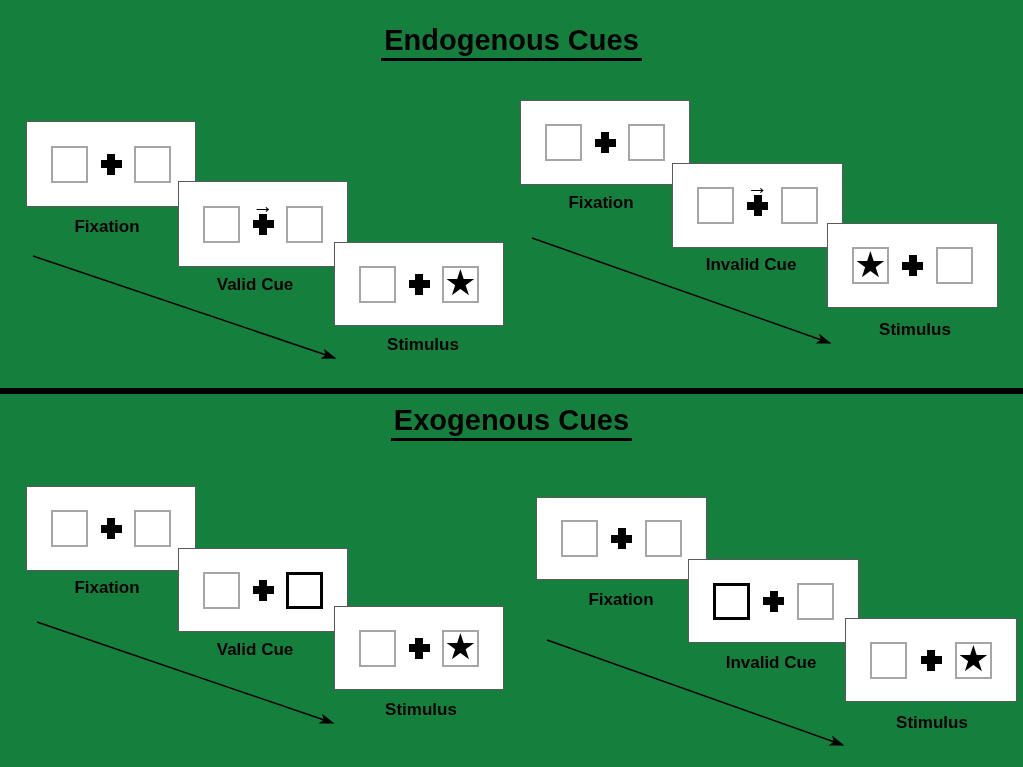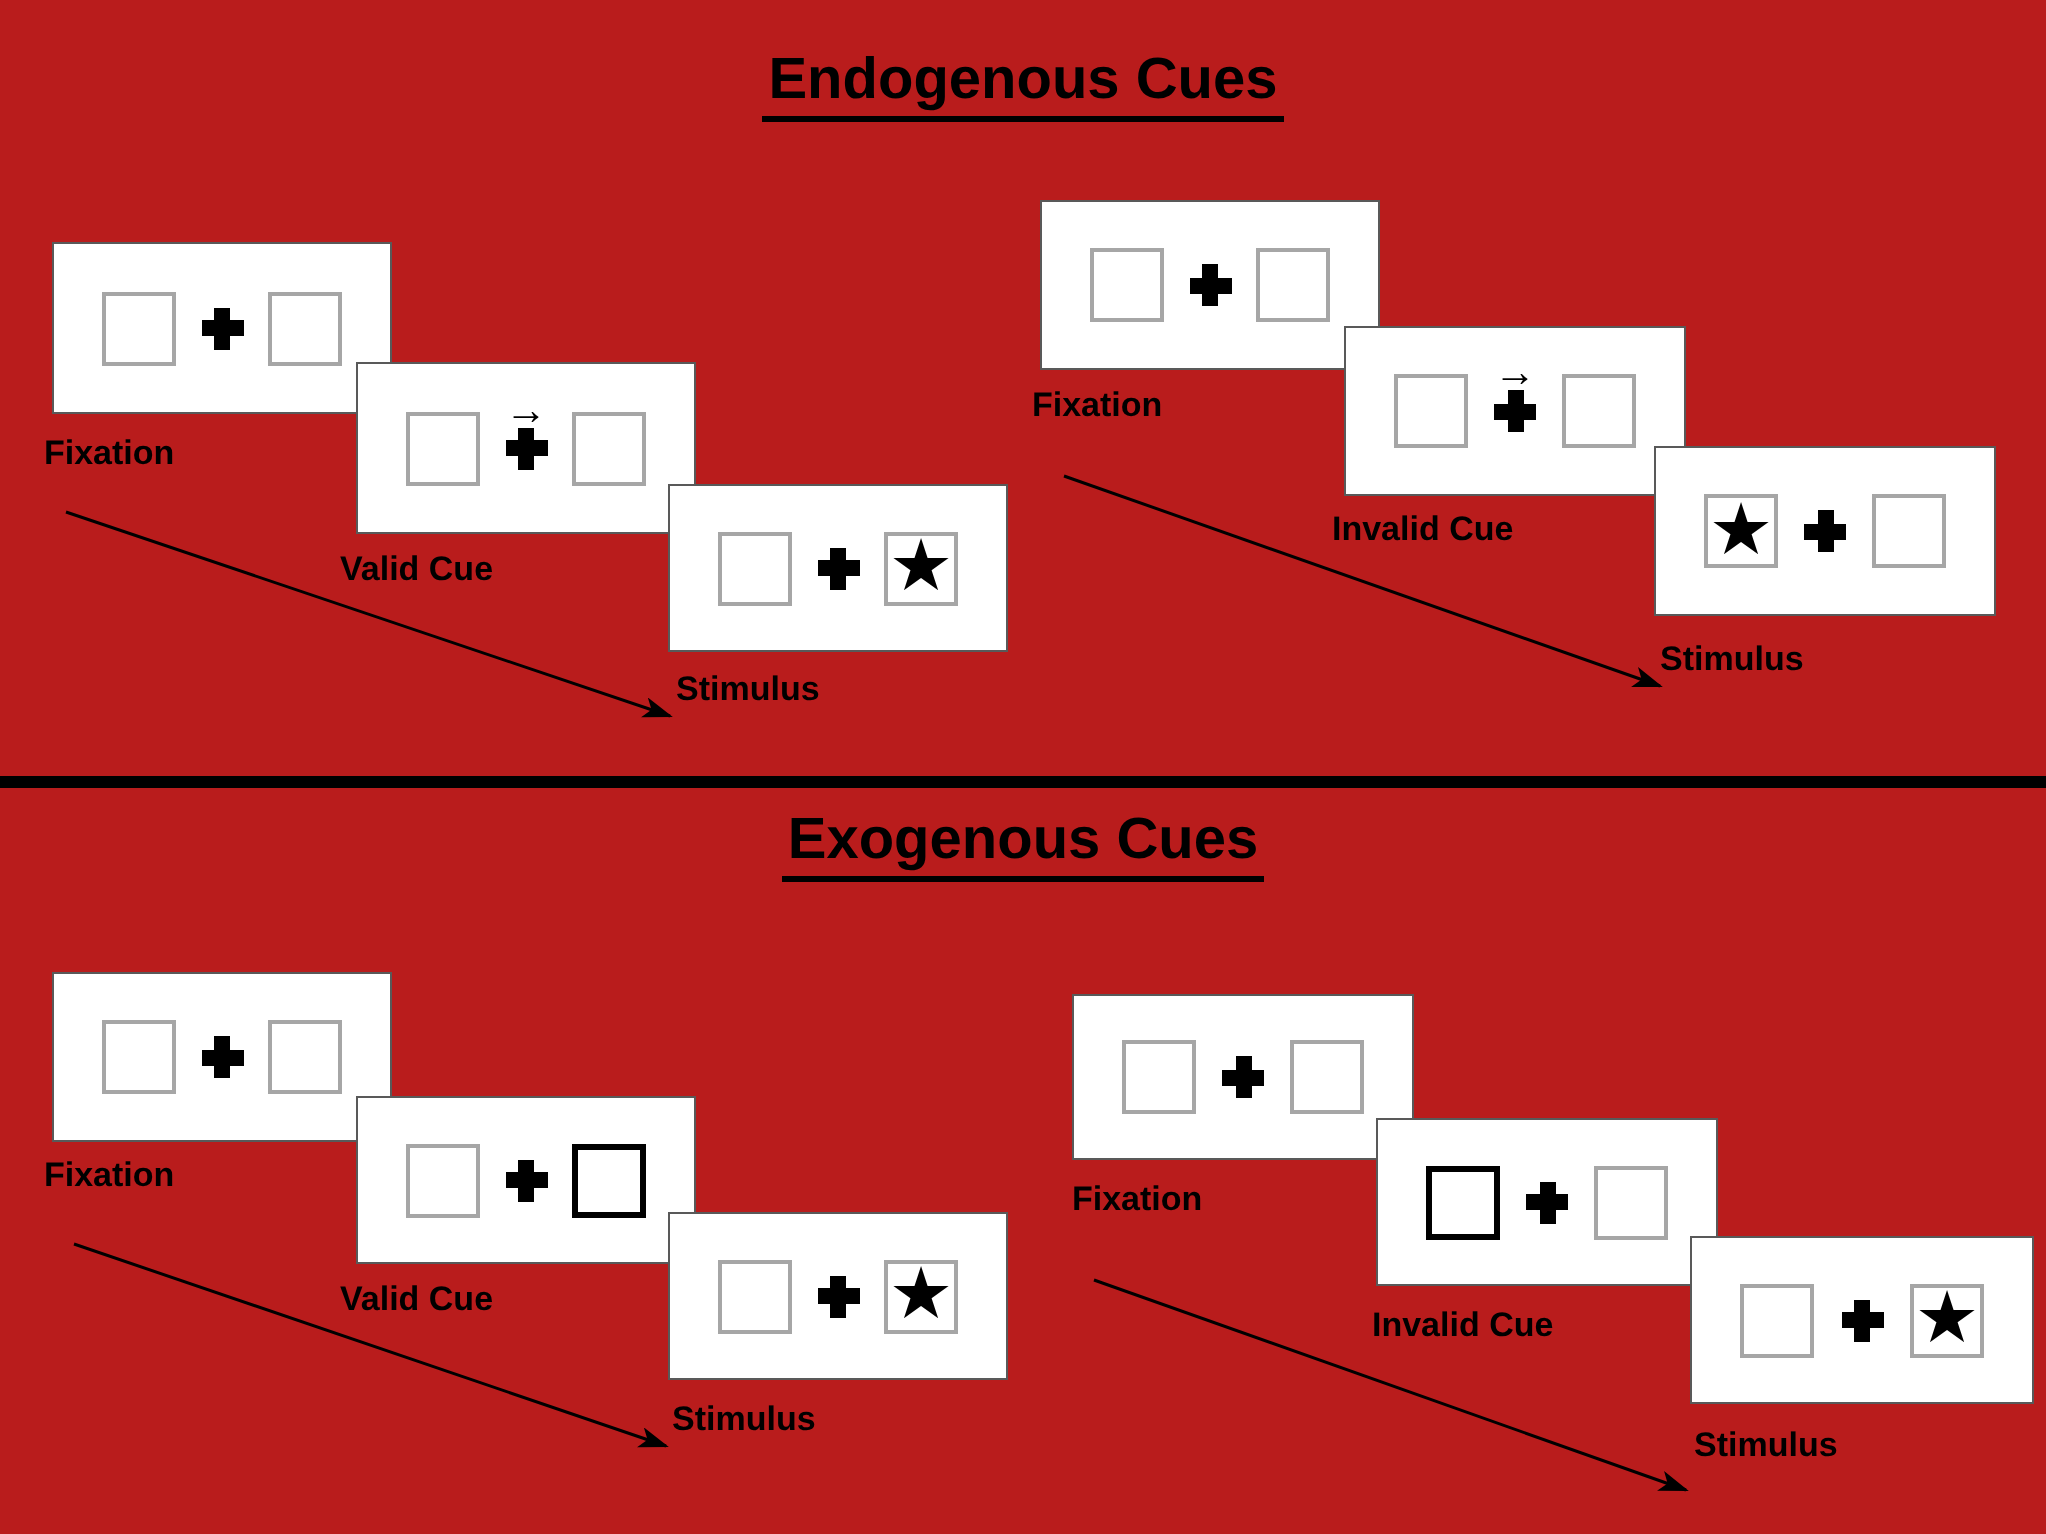--- a/index.html
+++ b/index.html
@@ -1,34 +1,34 @@
 <!DOCTYPE html>
 <html><head>
 <meta charset="utf-8">
 <style>
   html,body{margin:0;padding:0;background:#fff;}
-  #stage{position:relative;width:1023px;height:767px;background:#b91c1c;overflow:hidden;
+  #stage{position:relative;width:1023px;height:767px;background:#15803d;overflow:hidden;
          font-family:"Liberation Sans",sans-serif;color:#000;}
   .sec-title{position:absolute;left:0;width:100%;text-align:center;}
   .sec-title span{display:inline-block;font-size:29px;font-weight:bold;
                   border-bottom:3px solid #000;padding:0 3px 1px 3px;}
   .divider{position:absolute;left:0;top:388px;width:100%;height:6px;background:#000;}
   .panel{position:absolute;background:#fff;border:1.5px solid #595959;box-sizing:border-box;
          display:flex;align-items:center;justify-content:space-between;padding:0 24px;}
   .sqframe{width:37px;height:37px;box-sizing:border-box;border:2px solid #a6a6a6;background:#fff;
            display:flex;align-items:center;justify-content:center;}
   .sqframe.bold{border:3.5px solid #000;}
   .star{font-size:36px;line-height:1;transform:translateY(-1px);}
   .pluscol{position:relative;display:flex;align-items:center;justify-content:center;}
   .plus{display:block;width:21px;height:21px;position:relative;}
   .plus::before{content:"";position:absolute;left:0;top:6.5px;width:21px;height:8px;background:#000;}
   .plus::after{content:"";position:absolute;left:6.5px;top:0;width:8px;height:21px;background:#000;}
   .cue-arrow{position:absolute;top:-19px;left:50%;transform:translateX(-50%);
              font-size:21px;line-height:1;white-space:nowrap;}
-  .plabel{position:absolute;width:170px;text-align:left;font-size:17px;font-weight:bold;}
+  .plabel{position:absolute;width:170px;text-align:center;font-size:17px;font-weight:bold;}
   .tarrow{position:absolute;}
 </style>
 </head>
 <body>
 
 <div id="stage">
 
   <div class="sec-title" style="top:24px;">
     <span>Endogenous Cues</span>
   </div>

